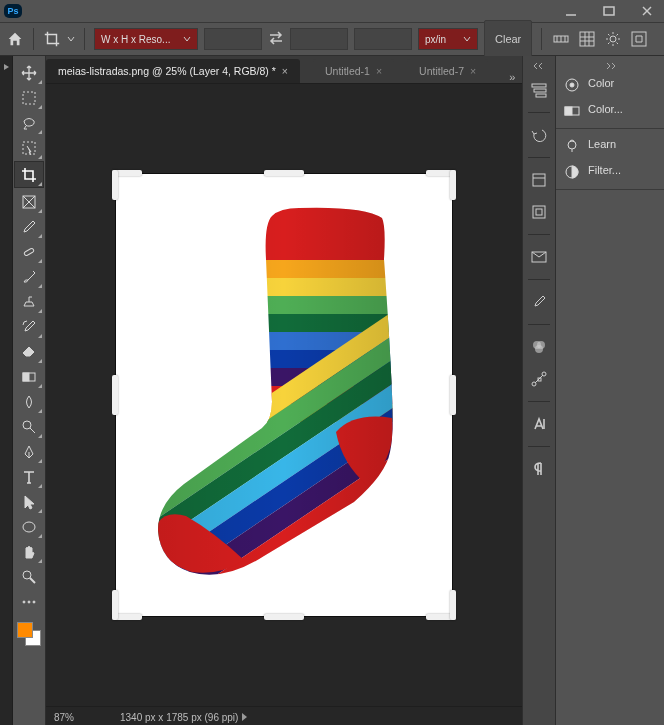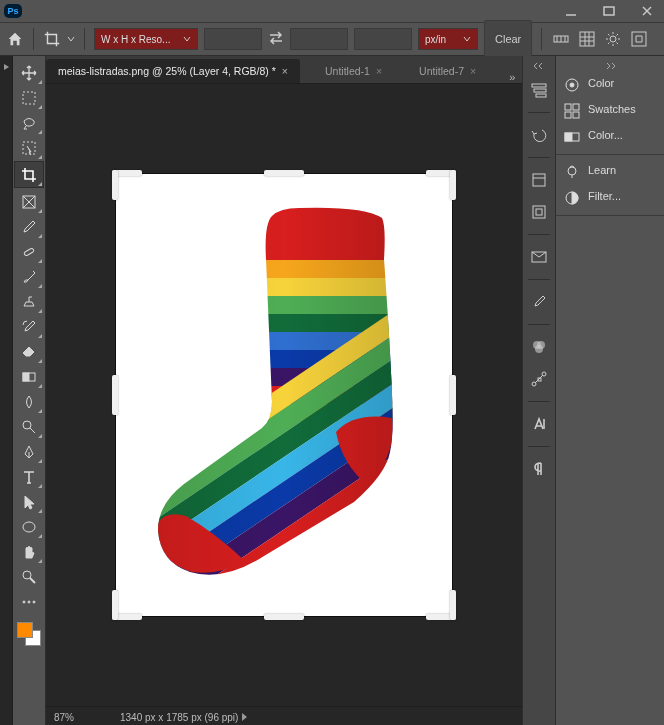--- a/index.html
+++ b/index.html
@@ -695,31 +695,20 @@
         <span class="p-ico">
             <svg width="16" height="16" fill="none">
               <circle cx="8" cy="8" r="6" stroke="#ddd"></circle>
               <circle cx="8" cy="8" r="2" fill="#ddd"></circle>
             </svg>
           </span>
         <span>Color</span>
       </div>
       <div class="p-item">
         <span class="p-ico">
-            <svg width="16" height="16" stroke="#ddd" fill="none">
-              <rect x="1" y="1" width="6" height="6"></rect>
-              <rect x="9" y="1" width="6" height="6"></rect>
-              <rect x="1" y="9" width="6" height="6"></rect>
-              <rect x="9" y="9" width="6" height="6"></rect>
-            </svg>
-          </span>
-        <span>Swatches</span>
-      </div>
-      <div class="p-item">
-        <span class="p-ico">
             <svg width="16" height="16">
               <rect x="1" y="4" width="14" height="8" stroke="#ddd" fill="none"></rect>
               <rect x="1" y="4" width="7" height="8" fill="#ddd"></rect>
             </svg>
           </span>
         <span>Color...</span>
       </div>
       <div class="p-sep"></div>
 
       <div class="p-item">

